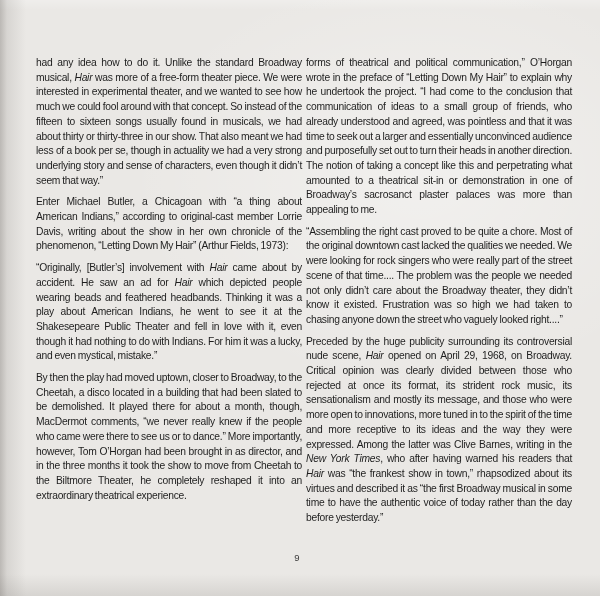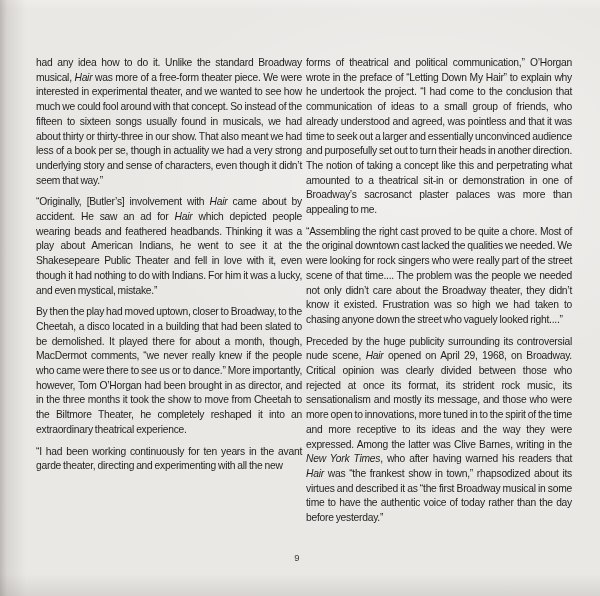--- a/index.html
+++ b/index.html
@@ -57,23 +57,23 @@
     letter-spacing: 0;
   }
 </style>
 </head>
 <body>
 
 <div class="scan">
   <div class="page-content">
     <div class="col">
         <p><span>had any idea how to do it. Unlike the standard Broadway musical, </span><i>Hair</i><span> was more of a free-form theater piece. We were interested in experimental theater, and we wanted to see how much we could fool around with that concept. So instead of the fifteen to sixteen songs usually found in musicals, we had about thirty or thirty-three in our show. That also meant we had less of a book per se, though in actuality we had a very strong underlying story and sense of characters, even though it didn’t seem that way.”</span></p>
+        <p><span>Enter Michael Butler, a Chicagoan with “a thing about American Indians,” according to original-cast member Lorrie Davis, writing about the show in her own chronicle of the phenomenon, “Letting Down My Hair” (Arthur Fields, 1973):</span></p>
         <p><span>“Originally, [Butler’s] involvement with </span><i>Hair</i><span> came about by accident. He saw an ad for </span><i>Hair</i><span> which depicted people wearing beads and feathered headbands. Thinking it was a play about American Indians, he went to see it at the Shakesepeare Public Theater and fell in love with it, even though it had nothing to do with Indians. For him it was a lucky, and even mystical, mistake.”</span></p>
         <p><span>By then the play had moved uptown, closer to Broadway, to the Cheetah, a disco located in a building that had been slated to be demolished. It played there for about a month, though, MacDermot comments, “we never really knew if the people who came were there to see us or to dance.” More importantly, however, Tom O’Horgan had been brought in as director, and in the three months it took the show to move from Cheetah to the Biltmore Theater, he completely reshaped it into an extraordinary theatrical experience.</span></p>
-        <p><span>“I had been working continuously for ten years in the avant garde theater, directing and experimenting with all the new</span></p>
       </div>
     <div class="col">
         <p><span>forms of theatrical and political communication,” O’Horgan wrote in the preface of “Letting Down My Hair” to explain why he undertook the project. “I had come to the conclusion that communication of ideas to a small group of friends, who already understood and agreed, was pointless and that it was time to seek out a larger and essentially unconvinced audience and purposefully set out to turn their heads in another direction. The notion of taking a concept like this and perpetrating what amounted to a theatrical sit-in or demonstration in one of Broadway’s sacrosanct plaster palaces was more than appealing to me.</span></p>
         <p><span>“Assembling the right cast proved to be quite a chore. Most of the original downtown cast lacked the qualities we needed. We were looking for rock singers who were really part of the street scene of that time.... The problem was the people we needed not only didn’t care about the Broadway theater, they didn’t know it existed. Frustration was so high we had taken to chasing anyone down the street who vaguely looked right....”</span></p>
         <p><span>Preceded by the huge publicity surrounding its controversial nude scene, </span><i>Hair</i><span> opened on April 29, 1968, on Broadway. Critical opinion was clearly divided between those who rejected at once its format, its strident rock music, its sensationalism and mostly its message, and those who were more open to innovations, more tuned in to the spirit of the time and more receptive to its ideas and the way they were expressed. Among the latter was Clive Barnes, writing in the </span><i>New York Times</i><span>, who after having warned his readers that </span><i>Hair</i><span> was “the frankest show in town,” rhapsodized about its virtues and described it as “the first Broadway musical in some time to have the authentic voice of today rather than the day before yesterday.”</span></p>
       </div>
   </div>
   <div class="page-number">9</div>
 </div>
 

